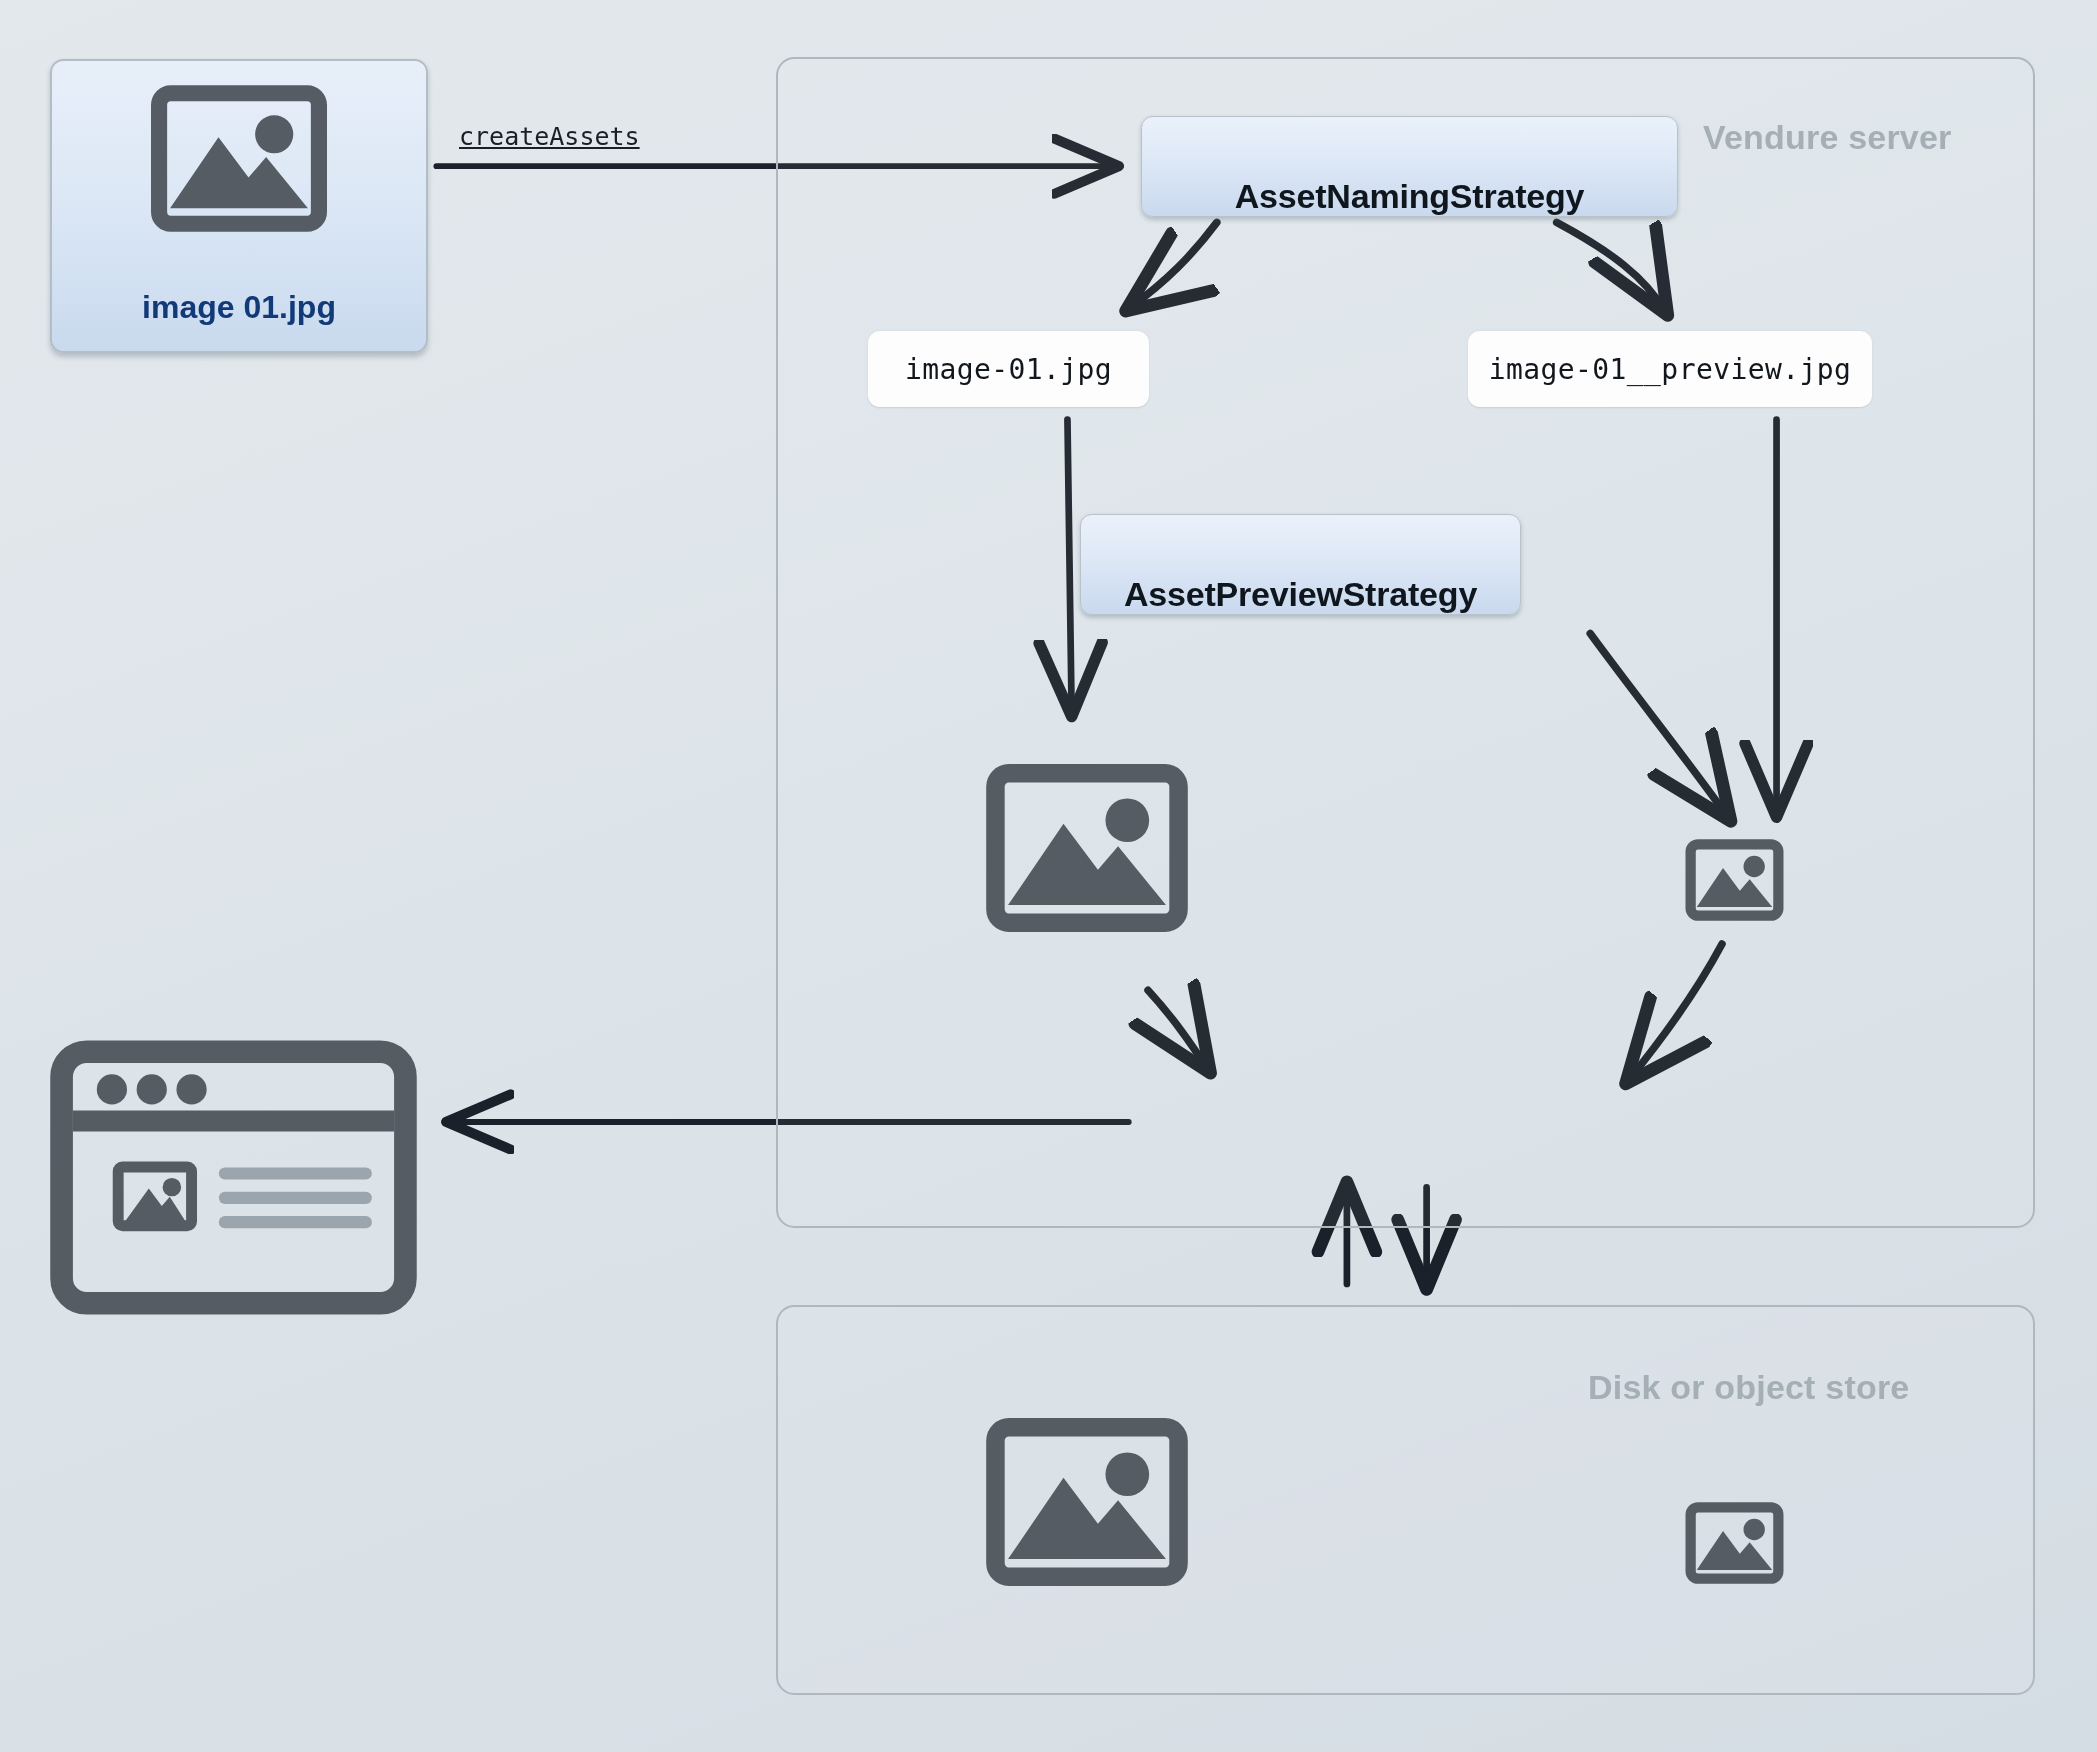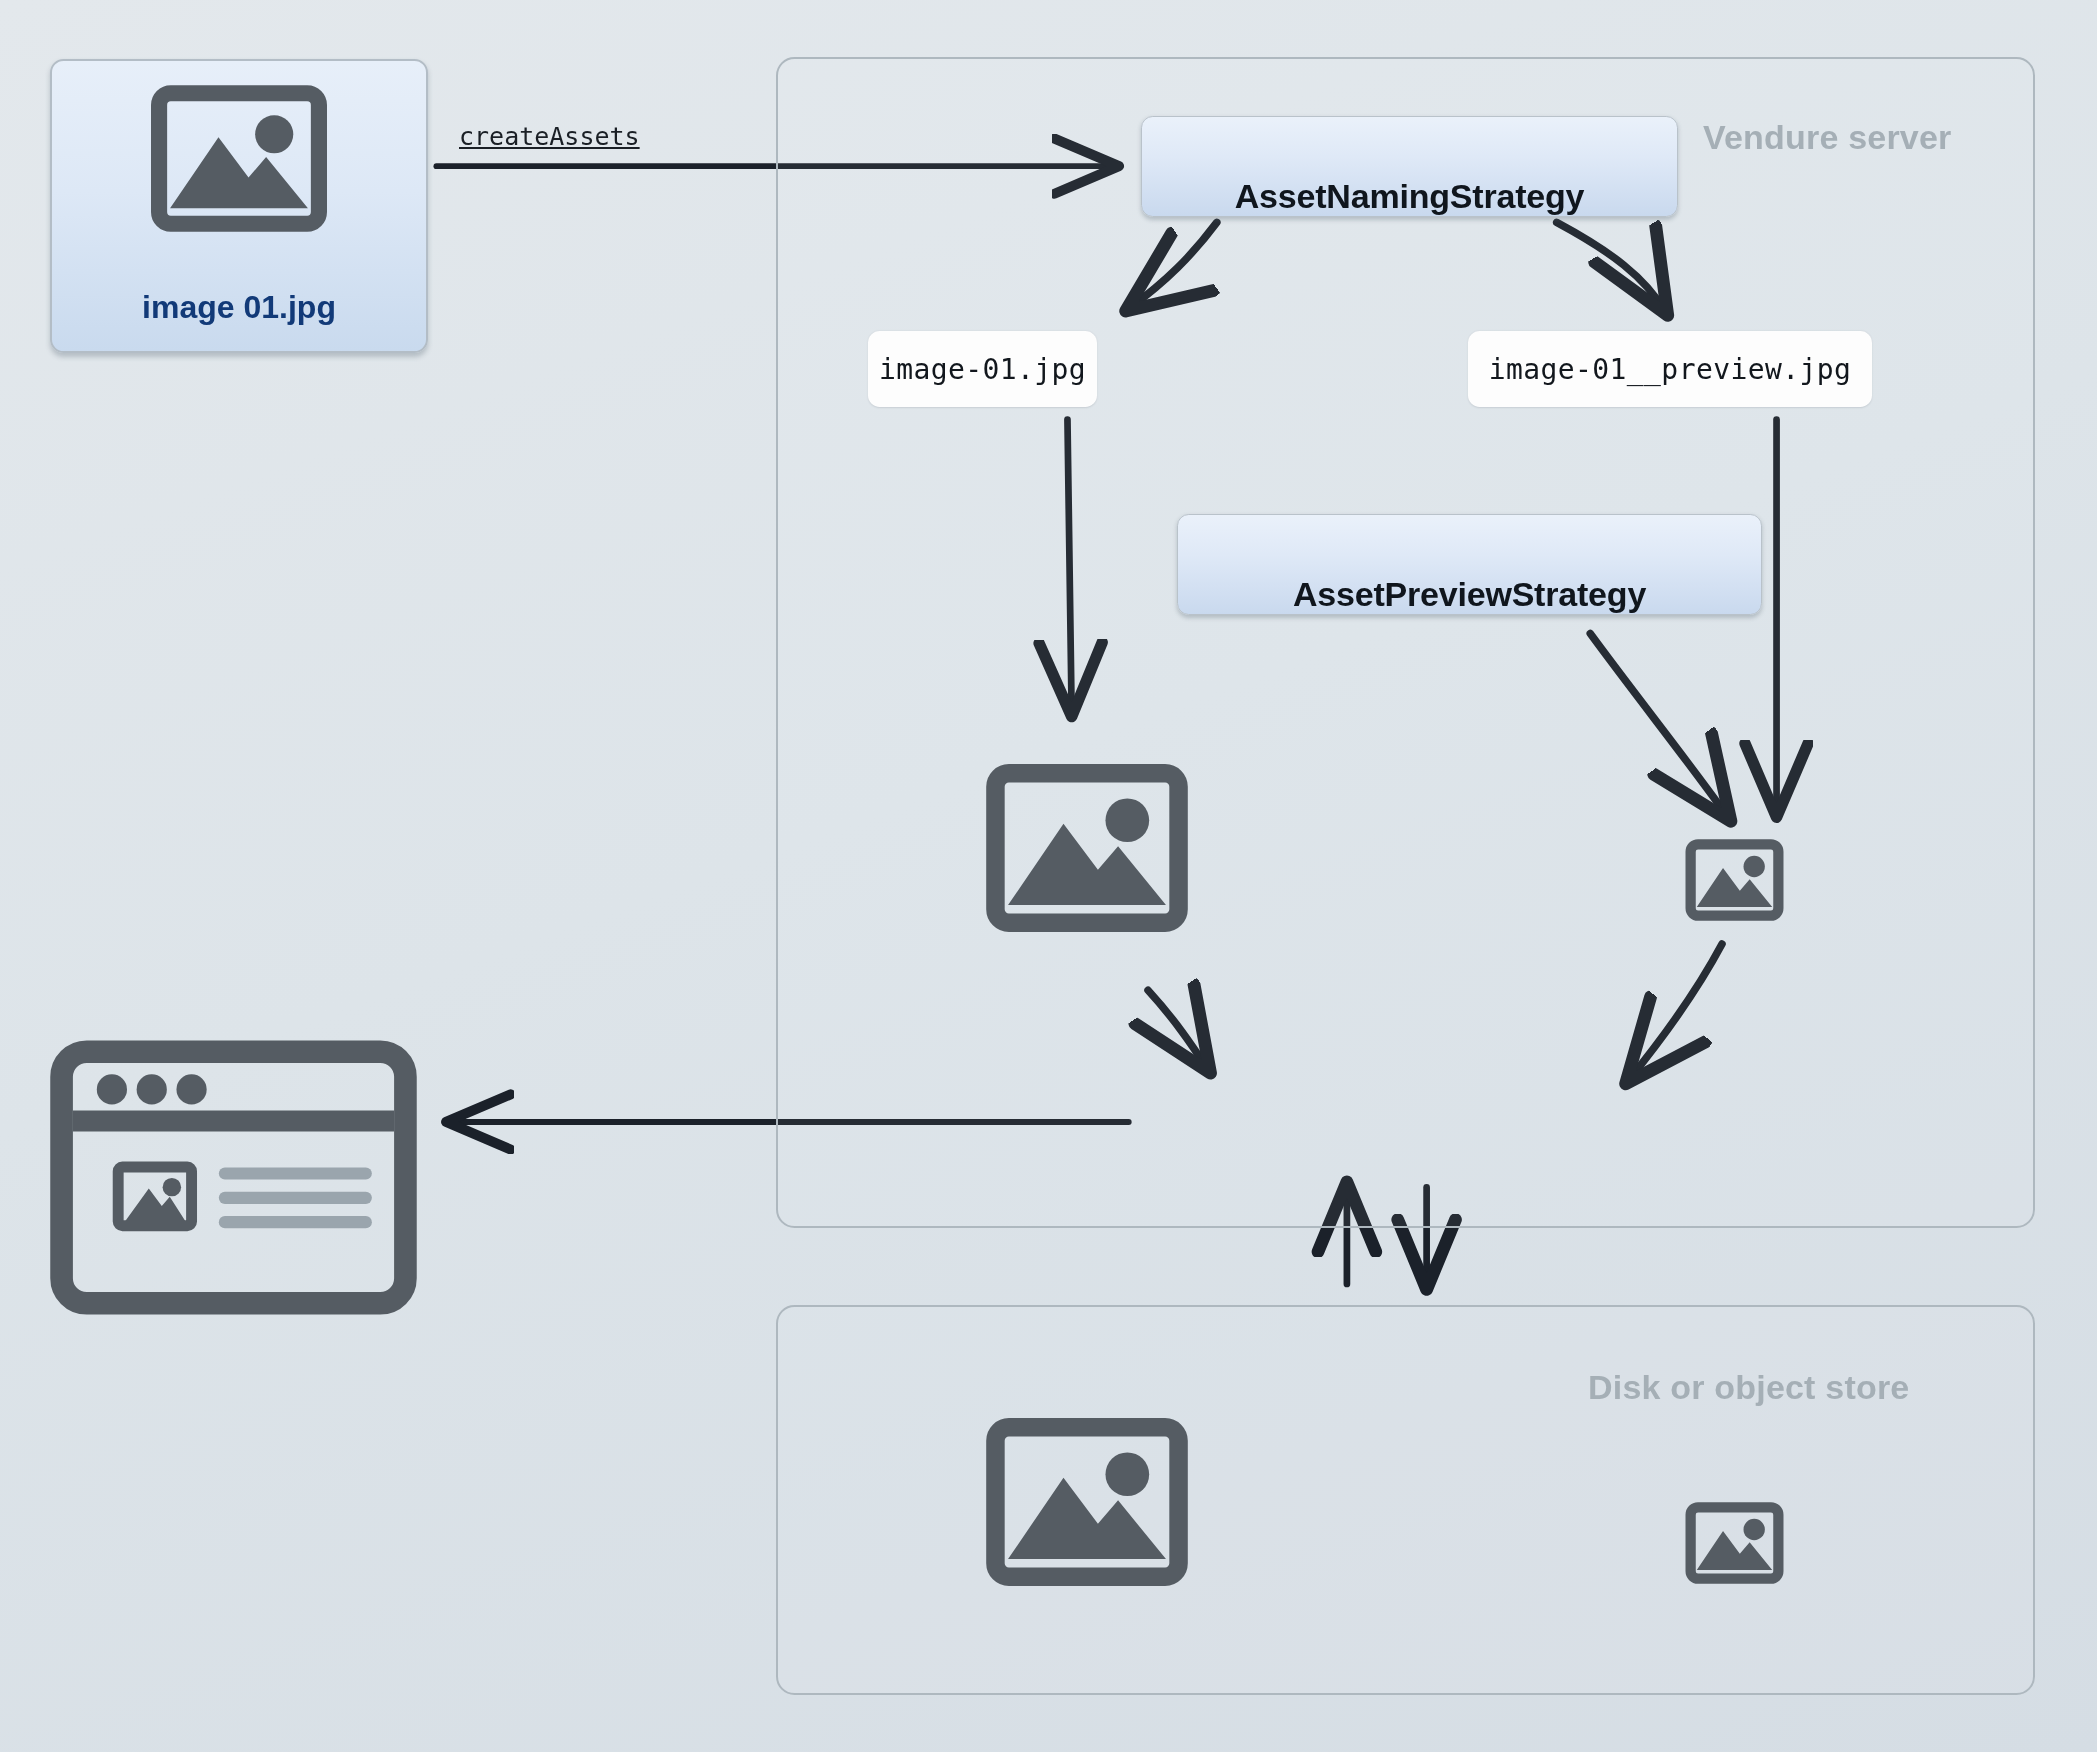--- a/index.html
+++ b/index.html
@@ -170,29 +170,29 @@
     </span>
     <span class="asset-card-label" style="margin-top:18.5px;">image 01.jpg</span>
   </div>
 
   <div class="edge-label" style="left:459px; top:122px;text-decoration:underline;">createAssets</div>
 
   <div class="strategy-box" style="left:1141px; top:116px; width:537px; height:101px;">
     <span>AssetNamingStrategy</span>
   </div>
 
-  <div class="file-chip" style="left:868px; top:331px; width:229px; height:76px;">
+  <div class="file-chip" style="left:868px; top:331px; width:281px; height:76px;">
     <span>image-01.jpg</span>
   </div>
 
   <div class="file-chip" style="left:1468px; top:331px; width:404px; height:76px;">
     <span>image-01__preview.jpg</span>
   </div>
 
-  <div class="strategy-box" style="left:1177px; top:514px; width:585px; height:101px;">
+  <div class="strategy-box" style="left:1080px; top:514px; width:441px; height:101px;">
     <span>AssetPreviewStrategy</span>
   </div>
 
   <div class="icon-holder" style="left:984px; top:764px;">
     <svg width="206" height="168" viewBox="0 0 48 40" xmlns="http://www.w3.org/2000/svg">
       <rect x="2.2" y="2.2" width="43.6" height="35.6" rx="3.2" ry="3.2" fill="none" stroke="#555c63" stroke-width="4.4"></rect>
       <circle cx="33.6" cy="13.4" r="5.2" fill="#555c63"></circle>
       <path d="M5.2,33.6 L18.4,14.2 L26.6,25.2 L31.4,19.6 L42.8,33.6 Z" fill="#555c63"></path>
     </svg>
   </div>

